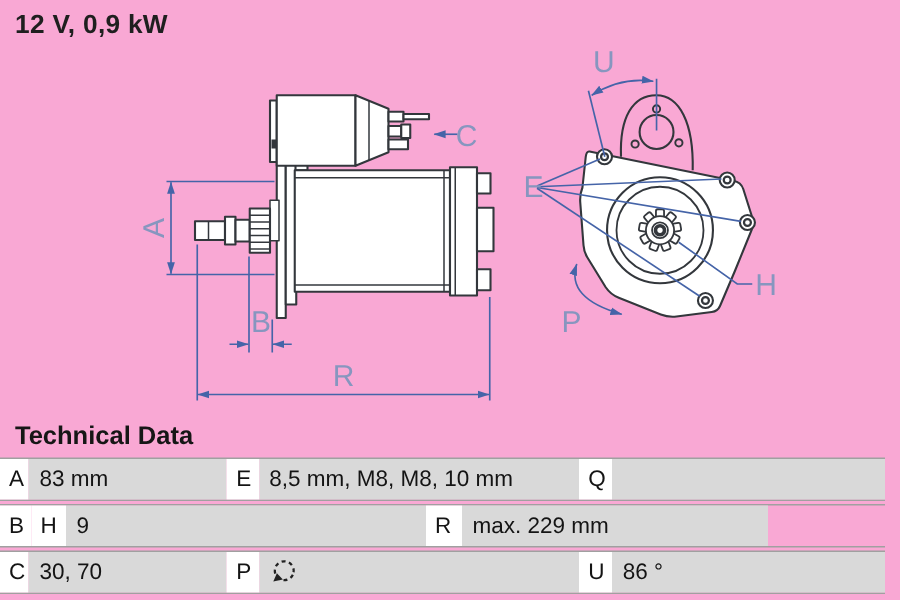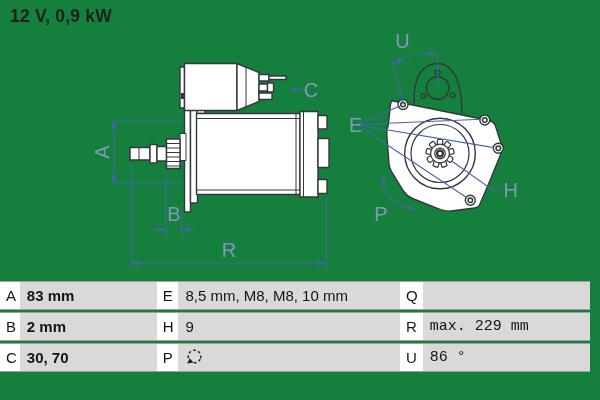--- a/index.html
+++ b/index.html
@@ -1,29 +1,29 @@
 <!DOCTYPE html>
 <html><head>
 <meta charset="utf-8">
 <style>
   html,body{margin:0;padding:0;background:#fff;width:600px;height:400px;overflow:hidden;
     font-family:"Liberation Sans", sans-serif;}
-  .page{position:relative;width:600px;height:400px;background:#15803d;}
+  .page{position:relative;width:600px;height:400px;background:#f9a8d4;}
   .title{position:absolute;left:10px;top:6px;font-size:17.5px;font-weight:700;color:#1f1f1f;letter-spacing:.2px;}
   .drawing{position:absolute;left:0;top:0;width:600px;height:285px;}
   .tech{position:absolute;left:0;top:281px;width:600px;}
   .tech-heading{margin:0 0 4px 10px;font-size:17px;font-weight:700;color:#161616;}
   .trow{display:flex;width:590px;height:27px;border-top:1px solid #a0a0a0;border-bottom:1px solid #a0a0a0;
     margin-bottom:2px;align-items:stretch;font-size:15px;color:#141414;}
   .cell{display:flex;align-items:center;}
   .lab{background:#fff;padding-left:6px;box-sizing:border-box;}
   .val{background:#d9d9d9;padding-left:7px;box-sizing:border-box;}
-  .w-lab1{width:21px;} .w-val1{width:148px;font-weight:bold;}
+  .w-lab1{width:21px;} .w-val1{width:148px;}
   .w-lab2{width:23px;} .w-val2{width:240px;}
-  .w-lab3{width:24px;} .w-val3{width:181px;font-family:Liberation Mono, monospace;}
+  .w-lab3{width:24px;} .w-val3{width:204px;}
   .dimtext{fill:#8796bf;font-size:20px;font-family:"Liberation Sans",sans-serif;}
   .rot-icon{display:block;}
 </style>
 </head>
 <body>
 
 <div class="page">
 
   <div class="title">12 V, 0,9 kW</div>
 
@@ -184,33 +184,33 @@
 
       <path d="M 384.5,176 Q 377,199 414.5,209.5" marker-start="url(#arrS)" marker-end="url(#arr)"></path>
     </g>
     <text class="dimtext" x="349" y="131.5">E</text>
     <text class="dimtext" x="402.5" y="48" text-anchor="middle">U</text>
     <text class="dimtext" x="503.5" y="196.5">H</text>
     <text class="dimtext" x="381" y="221" text-anchor="middle" font-size="21">P</text>
   </svg>
 
   <div class="tech">
+    <div class="tech-heading">Technical Data</div>
 
     <div class="trow">
       <div class="cell lab w-lab1">A</div>
       <div class="cell val w-val1">83 mm</div>
       <div class="cell lab w-lab2">E</div>
       <div class="cell val w-val2">8,5 mm, M8, M8, 10 mm</div>
       <div class="cell lab w-lab3">Q</div>
       <div class="cell val w-val3"></div>
     </div>
 
     <div class="trow">
       <div class="cell lab w-lab1">B</div>
-      <div class="cell val w-val1">2 mm</div>
       <div class="cell lab w-lab2">H</div>
       <div class="cell val w-val2">9</div>
       <div class="cell lab w-lab3">R</div>
       <div class="cell val w-val3">max. 229 mm</div>
     </div>
 
     <div class="trow">
       <div class="cell lab w-lab1">C</div>
       <div class="cell val w-val1">30, 70</div>
       <div class="cell lab w-lab2">P</div>

